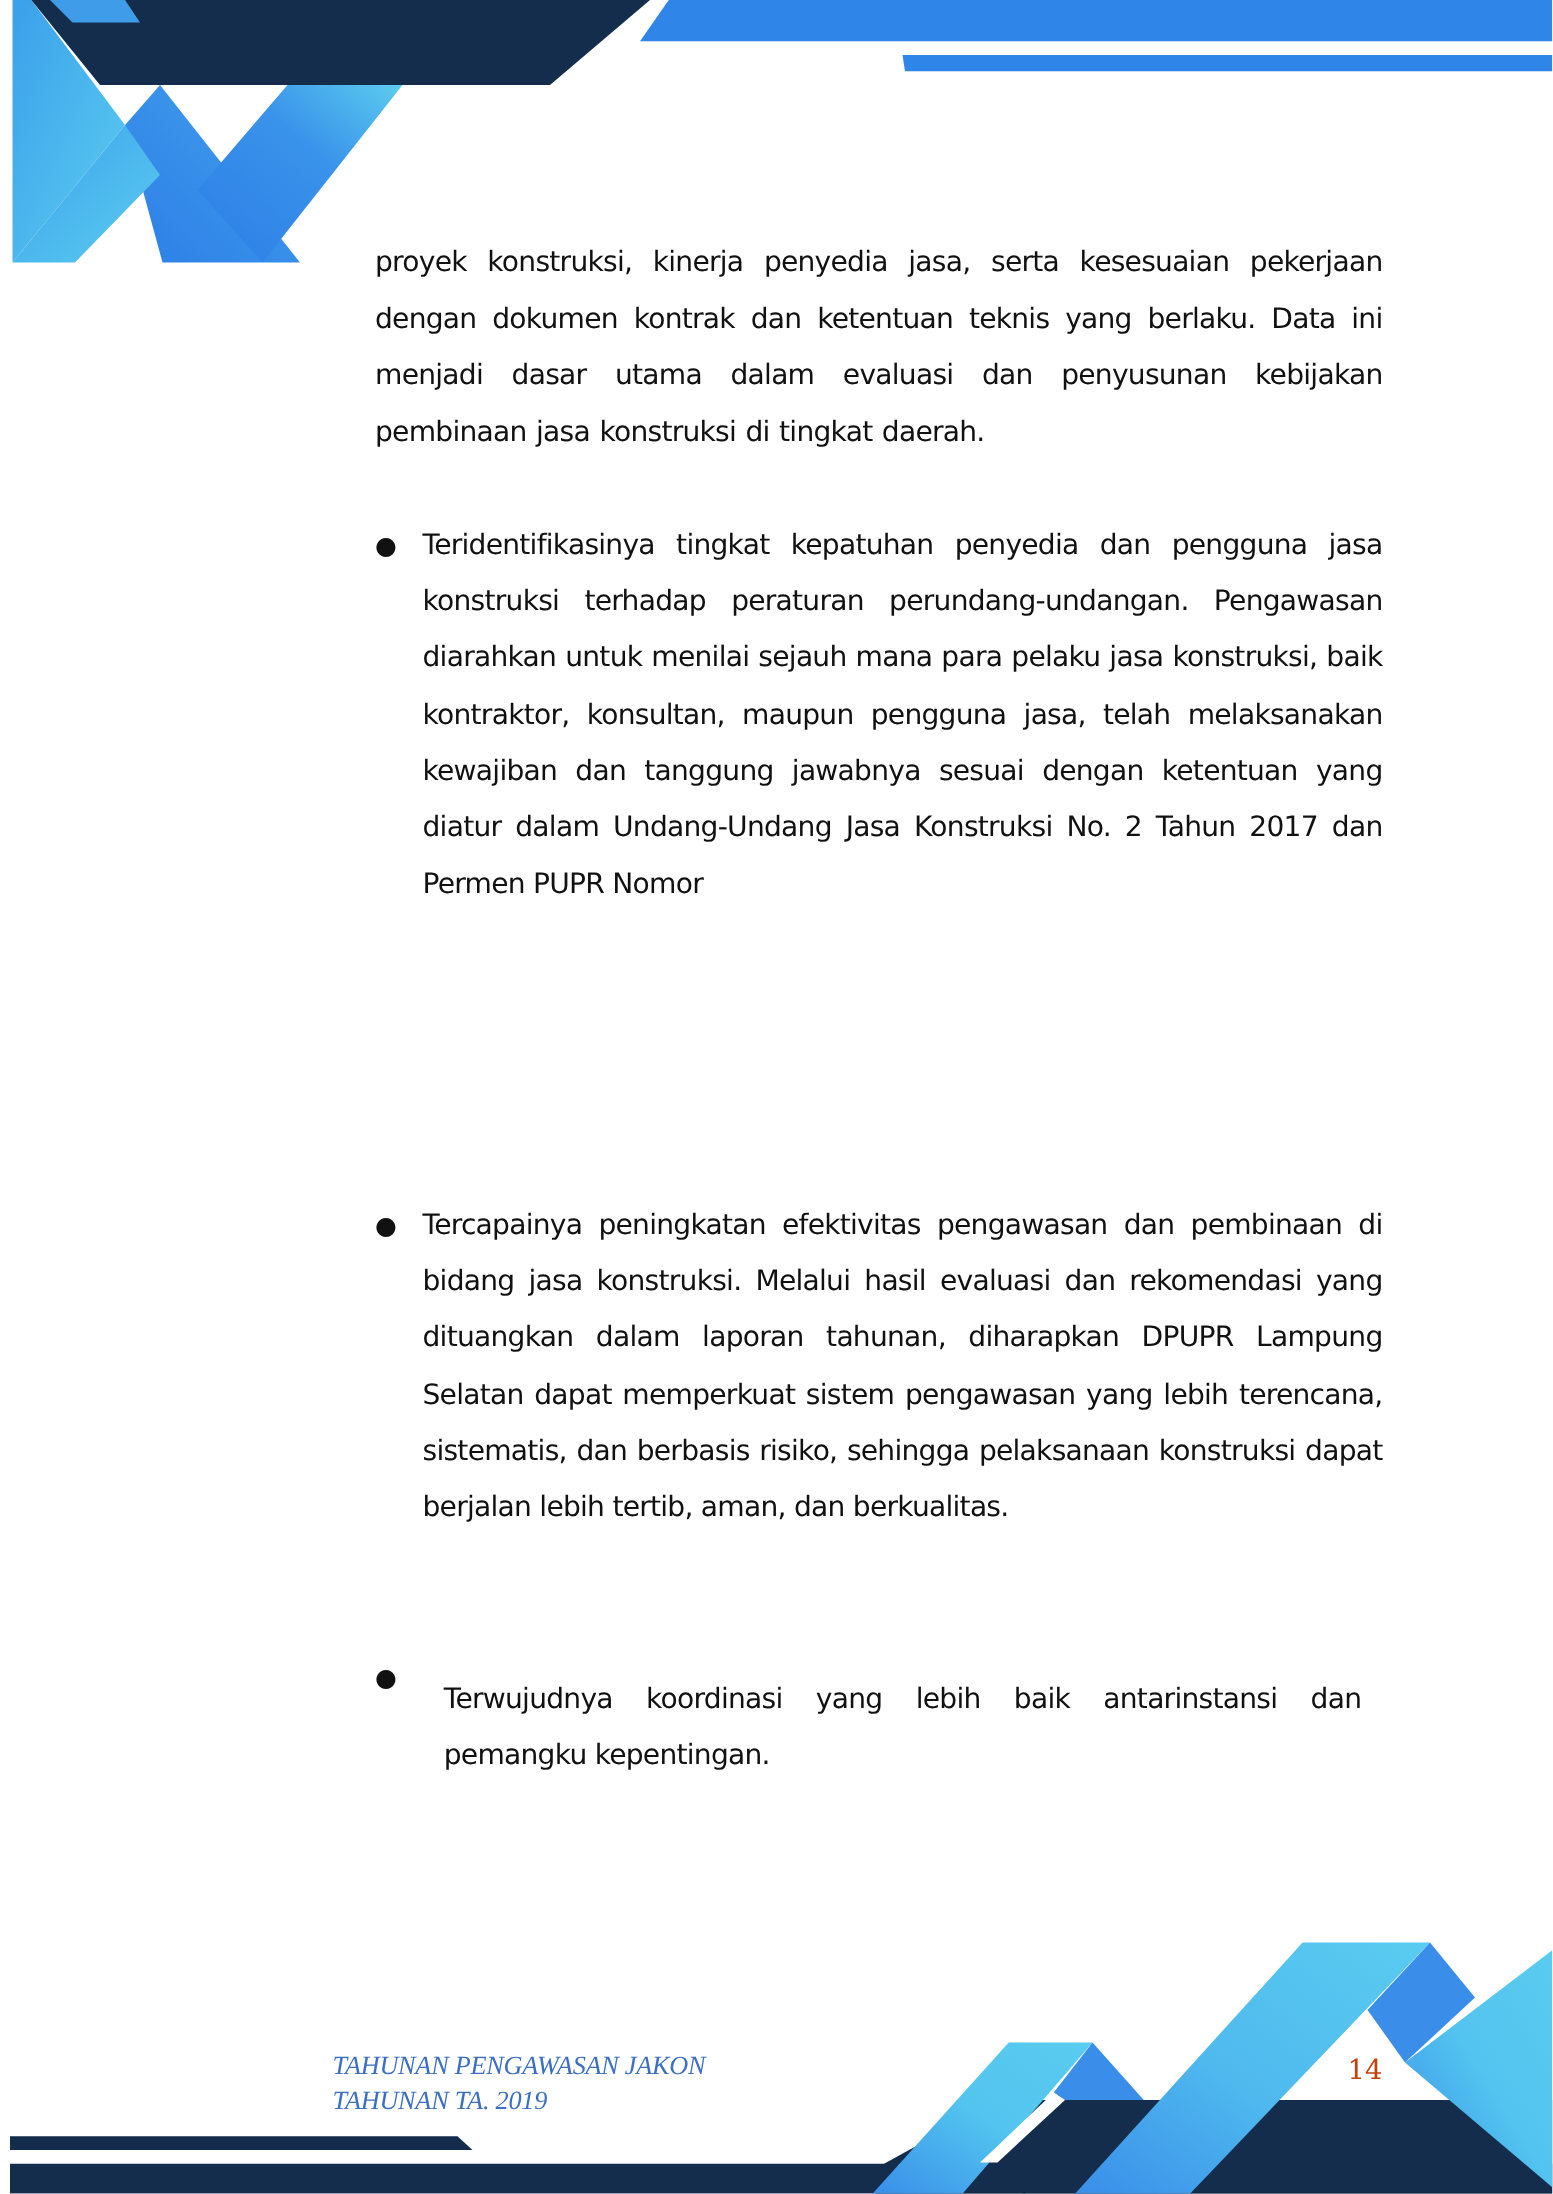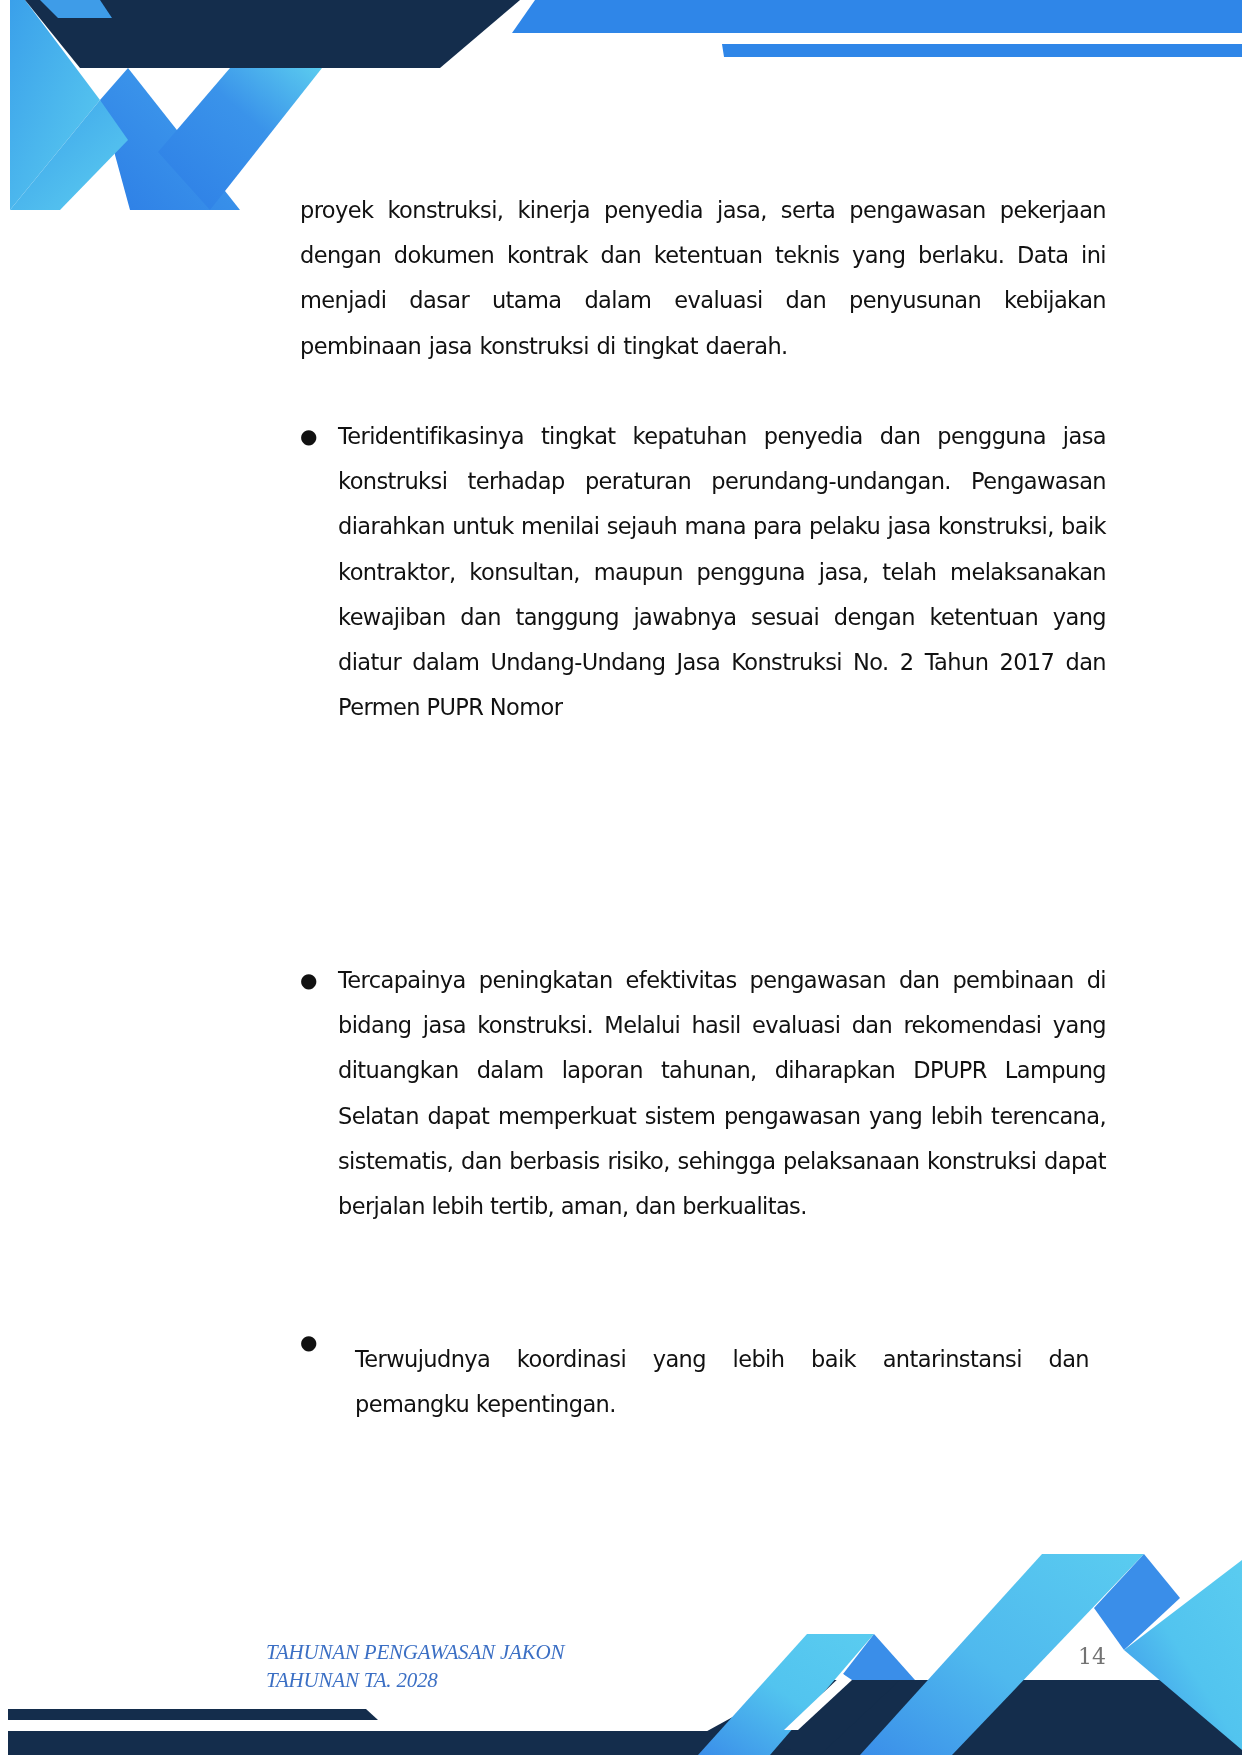--- a/index.html
+++ b/index.html
@@ -59,21 +59,21 @@
     line-height: 28px;
     color: #3b6fc4;
     letter-spacing: -0.2px;
   }
   .page-number {
     position: absolute;
     left: 1078px;
     top: 1644px;
     font-family: "DejaVu Serif", serif;
     font-size: 22px;
-    color: #737373;
+    color: #c2410c;
   }
 </style>
 </head>
 <body>
 
 <div class="page">
 
   <svg class="deco" width="1242" height="220" viewBox="0 0 1242 220">
     <defs>
       <linearGradient id="gLight" x1="0" y1="0" x2="1" y2="1">
@@ -102,21 +102,21 @@
     <polygon points="158,152 230,68 322,68 210,210" fill="url(#gMid)"></polygon>
 
     <polygon points="10,210 100,100 128,140 60,210" fill="url(#gLight)"></polygon>
 
     <polygon points="535,0 1242,0 1242,33 512,33" fill="url(#gBar)"></polygon>
 
     <polygon points="722,44 1242,44 1242,57 724,57" fill="#2f86e8"></polygon>
   </svg>
 
   <div class="body-text intro">
-    <p>proyek konstruksi, kinerja penyedia jasa, serta pengawasan pekerjaan dengan dokumen kontrak dan ketentuan teknis yang berlaku. Data ini menjadi dasar utama dalam evaluasi dan penyusunan kebijakan pembinaan jasa konstruksi di tingkat daerah.</p>
+    <p>proyek konstruksi, kinerja penyedia jasa, serta kesesuaian pekerjaan dengan dokumen kontrak dan ketentuan teknis yang berlaku. Data ini menjadi dasar utama dalam evaluasi dan penyusunan kebijakan pembinaan jasa konstruksi di tingkat daerah.</p>
   </div>
 
   <div class="bullet-item b1">
     <span class="dot">●</span>
     <div class="content">
       <p style="margin:0;text-align:justify;"><b>Teridentifikasinya tingkat kepatuhan penyedia dan pengguna jasa konstruksi terhadap peraturan perundang-undangan.</b><span> Pengawasan diarahkan untuk menilai sejauh mana para pelaku jasa konstruksi, baik kontraktor, konsultan, maupun pengguna jasa, telah melaksanakan kewajiban dan tanggung jawabnya sesuai dengan ketentuan yang diatur dalam Undang-Undang Jasa Konstruksi No. 2 Tahun 2017 dan Permen PUPR Nomor</span></p>
     </div>
   </div>
 
   <div class="bullet-item b2">
@@ -162,17 +162,17 @@
 
     <polygon points="860,1755 1042,1554 1144,1554 952,1755" fill="url(#fLight2)"></polygon>
 
     <polygon points="1094,1608 1144,1554 1180,1598 1124,1650" fill="#3a8ee9"></polygon>
 
     <polygon points="1124,1650 1242,1560 1242,1750" fill="url(#fLight)"></polygon>
   </svg>
 
   <div class="footer-title">
     <div>TAHUNAN PENGAWASAN JAKON</div>
-    <div>TAHUNAN TA. 2028</div>
+    <div>TAHUNAN TA. 2019</div>
   </div>
   <div class="page-number">14</div>
 
 </div>
 
 </body></html>

